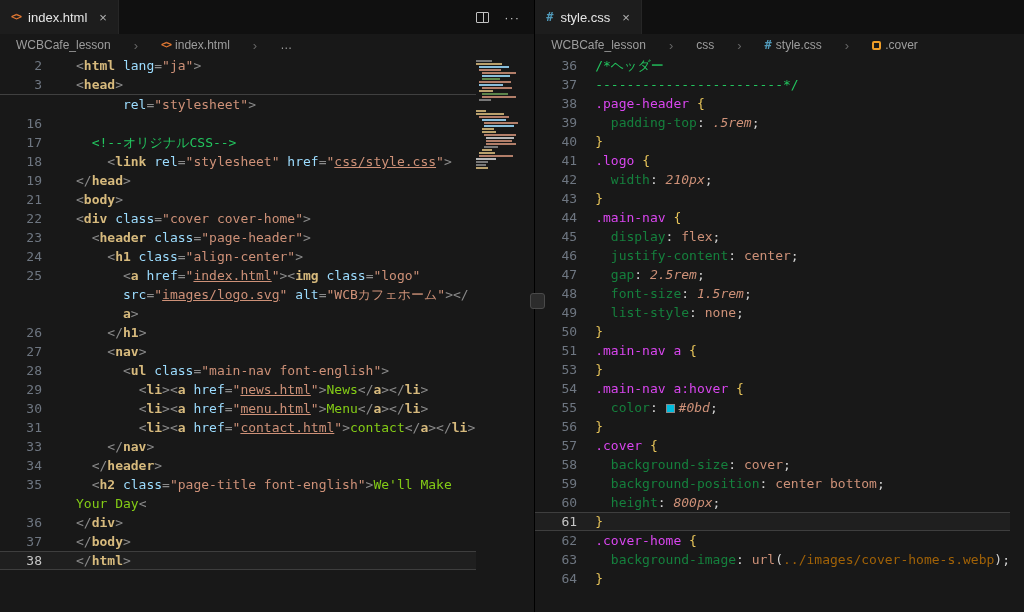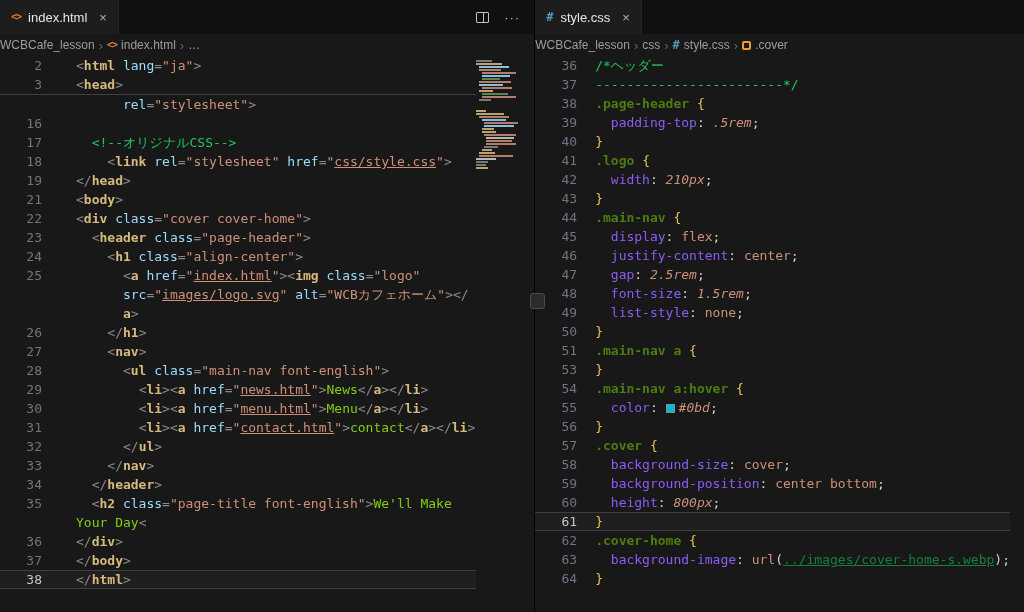--- a/index.html
+++ b/index.html
@@ -14,21 +14,21 @@
   
   .tabbar { height:34px; background:#101010; display:flex; align-items:stretch; justify-content:space-between; flex:none; }
   .tab { display:flex; align-items:center; gap:7px; padding:0 11px; background:#1d1d1d; color:#e6e6e6; font-size:13px; border-right:1px solid #262626; cursor:default; }
   .tab-close { color:#b4b4b4; font-size:13px; margin-left:5px; line-height:1; }
   .tab-actions { display:flex; align-items:center; gap:15px; padding-right:14px; color:#c2c2c2; }
   .split-icon { width:13px; height:11px; border:1px solid #c2c2c2; border-radius:1px; position:relative; display:inline-block; }
   .split-icon::after { content:""; position:absolute; left:50%; top:0; bottom:0; width:1px; background:#c2c2c2; }
   .more-icon { font-size:13px; letter-spacing:1px; color:#c2c2c2; }
 
   
-  .breadcrumbs { height:22px; display:flex; align-items:center; gap:4px; padding-left:0; font-size:12px; color:#9d9d9d; background:#181818; flex:none; white-space:nowrap; }
+  .breadcrumbs { height:22px; display:flex; align-items:center; gap:23px; padding-left:16px; font-size:12px; color:#9d9d9d; background:#181818; flex:none; white-space:nowrap; }
   .crumb { display:inline-flex; align-items:center; gap:4px; }
   .crumb-sep { color:#666; font-size:13px; }
 
   .file-ico { font-family:"DejaVu Sans Mono", monospace; font-weight:bold; line-height:1; }
   .file-ico.html { color:#e37933; font-size:10px; letter-spacing:-1px; }
   .file-ico.css  { color:#519aba; font-size:12px; }
   .sym-class { width:9px; height:9px; border:2px solid #ee9d28; border-radius:2px; display:inline-block; }
 
   
   .editor { flex:1; position:relative; overflow:hidden; background:#181818; }
@@ -46,28 +46,28 @@
   .row.active .gutter { color:#c6c6c6; }
 
   
   .tk-p    { color:#8a8a8a; }
   .tk-tag  { color:#d7ba7d;font-weight:bold; }
   .tk-attr { color:#9cdcfe; }
   .tk-str  { color:#ce9178; }
   .tk-strlink { color:#ce9178; text-decoration:underline; }
   .tk-txt  { color:#84cc16; }
   .tk-com  { color:#22c55e; }
-  .tk-sel  { color:#4d7c0f;font-weight:bold; }
-  .tk-prop { color:#8b5cf6; }
+  .tk-sel  { color:#d946ef; }
+  .tk-prop { color:#15803d; }
   .tk-val  { color:#ce9178; }
   .tk-num  { color:#ce9178;font-style:italic; }
   .tk-fn   { color:#ce9178; }
   .tk-cp   { color:#d4d4d4; }
   .tk-brace { color:#e8c55a; }
-  .tk-urllink { color:#15803d; text-decoration:underline; }
+  .tk-urllink { color:#a16207; }
   .swatch { display:inline-block; width:9px; height:9px; border:1px solid #8a8a8a; margin-right:4px; vertical-align:-1px; }
 
   
   .minimap { position:absolute; top:2px; right:14px; width:44px; height:148px; background:#181818; }
   .minimap svg rect { opacity:.85; }
 
   
   .sash-handle { position:absolute; left:530px; top:293px; width:15px; height:16px; background:#2c2c2c; border:1px solid #4a4a4a; border-radius:3px; z-index:5; }
 </style>
 </head>
@@ -114,21 +114,20 @@
           <div class="row"><span class="gutter">24</span><span class="codetext">    <span class="tk-p">&lt;</span><span class="tk-tag">h1</span><span class="tk-attr"> class</span><span class="tk-p">=</span><span class="tk-str">"align-center"</span><span class="tk-p">&gt;</span></span></div>
           <div class="row"><span class="gutter">25</span><span class="codetext">      <span class="tk-p">&lt;</span><span class="tk-tag">a</span><span class="tk-attr"> href</span><span class="tk-p">=</span><span class="tk-str">"</span><span class="tk-strlink">index.html</span><span class="tk-str">"</span><span class="tk-p">&gt;&lt;</span><span class="tk-tag">img</span><span class="tk-attr"> class</span><span class="tk-p">=</span><span class="tk-str">"logo"</span></span></div>
           <div class="row"><span class="gutter"></span><span class="codetext">      <span class="tk-attr">src</span><span class="tk-p">=</span><span class="tk-str">"</span><span class="tk-strlink">images/logo.svg</span><span class="tk-str">"</span><span class="tk-attr"> alt</span><span class="tk-p">=</span><span class="tk-str">"WCBカフェホーム"</span><span class="tk-p">&gt;&lt;/</span></span></div>
           <div class="row"><span class="gutter"></span><span class="codetext">      <span class="tk-tag">a</span><span class="tk-p">&gt;</span></span></div>
           <div class="row"><span class="gutter">26</span><span class="codetext">    <span class="tk-p">&lt;/</span><span class="tk-tag">h1</span><span class="tk-p">&gt;</span></span></div>
           <div class="row"><span class="gutter">27</span><span class="codetext">    <span class="tk-p">&lt;</span><span class="tk-tag">nav</span><span class="tk-p">&gt;</span></span></div>
           <div class="row"><span class="gutter">28</span><span class="codetext">      <span class="tk-p">&lt;</span><span class="tk-tag">ul</span><span class="tk-attr"> class</span><span class="tk-p">=</span><span class="tk-str">"main-nav font-english"</span><span class="tk-p">&gt;</span></span></div>
           <div class="row"><span class="gutter">29</span><span class="codetext">        <span class="tk-p">&lt;</span><span class="tk-tag">li</span><span class="tk-p">&gt;&lt;</span><span class="tk-tag">a</span><span class="tk-attr"> href</span><span class="tk-p">=</span><span class="tk-str">"</span><span class="tk-strlink">news.html</span><span class="tk-str">"</span><span class="tk-p">&gt;</span><span class="tk-txt">News</span><span class="tk-p">&lt;/</span><span class="tk-tag">a</span><span class="tk-p">&gt;&lt;/</span><span class="tk-tag">li</span><span class="tk-p">&gt;</span></span></div>
           <div class="row"><span class="gutter">30</span><span class="codetext">        <span class="tk-p">&lt;</span><span class="tk-tag">li</span><span class="tk-p">&gt;&lt;</span><span class="tk-tag">a</span><span class="tk-attr"> href</span><span class="tk-p">=</span><span class="tk-str">"</span><span class="tk-strlink">menu.html</span><span class="tk-str">"</span><span class="tk-p">&gt;</span><span class="tk-txt">Menu</span><span class="tk-p">&lt;/</span><span class="tk-tag">a</span><span class="tk-p">&gt;&lt;/</span><span class="tk-tag">li</span><span class="tk-p">&gt;</span></span></div>
           <div class="row"><span class="gutter">31</span><span class="codetext">        <span class="tk-p">&lt;</span><span class="tk-tag">li</span><span class="tk-p">&gt;&lt;</span><span class="tk-tag">a</span><span class="tk-attr"> href</span><span class="tk-p">=</span><span class="tk-str">"</span><span class="tk-strlink">contact.html</span><span class="tk-str">"</span><span class="tk-p">&gt;</span><span class="tk-txt">contact</span><span class="tk-p">&lt;/</span><span class="tk-tag">a</span><span class="tk-p">&gt;&lt;/</span><span class="tk-tag">li</span><span class="tk-p">&gt;</span></span></div>
-          <div class="row"><span class="gutter">32</span><span class="codetext">      <span class="tk-p">&lt;/</span><span class="tk-tag">ul</span><span class="tk-p">&gt;</span></span></div>
           <div class="row"><span class="gutter">33</span><span class="codetext">    <span class="tk-p">&lt;/</span><span class="tk-tag">nav</span><span class="tk-p">&gt;</span></span></div>
           <div class="row"><span class="gutter">34</span><span class="codetext">  <span class="tk-p">&lt;/</span><span class="tk-tag">header</span><span class="tk-p">&gt;</span></span></div>
           <div class="row"><span class="gutter">35</span><span class="codetext">  <span class="tk-p">&lt;</span><span class="tk-tag">h2</span><span class="tk-attr"> class</span><span class="tk-p">=</span><span class="tk-str">"page-title font-english"</span><span class="tk-p">&gt;</span><span class="tk-txt">We'll Make</span></span></div>
           <div class="row"><span class="gutter"></span><span class="codetext"><span class="tk-txt">Your Day</span><span class="tk-p">&lt;</span></span></div>
           <div class="row"><span class="gutter">36</span><span class="codetext"><span class="tk-p">&lt;/</span><span class="tk-tag">div</span><span class="tk-p">&gt;</span></span></div>
           <div class="row"><span class="gutter">37</span><span class="codetext"><span class="tk-p">&lt;/</span><span class="tk-tag">body</span><span class="tk-p">&gt;</span></span></div>
           <div class="row active"><span class="gutter">38</span><span class="codetext"><span class="tk-p">&lt;/</span><span class="tk-tag">html</span><span class="tk-p">&gt;</span></span></div>
         </div>
       <div class="minimap">
         <svg width="44" height="115" xmlns="http://www.w3.org/2000/svg">

